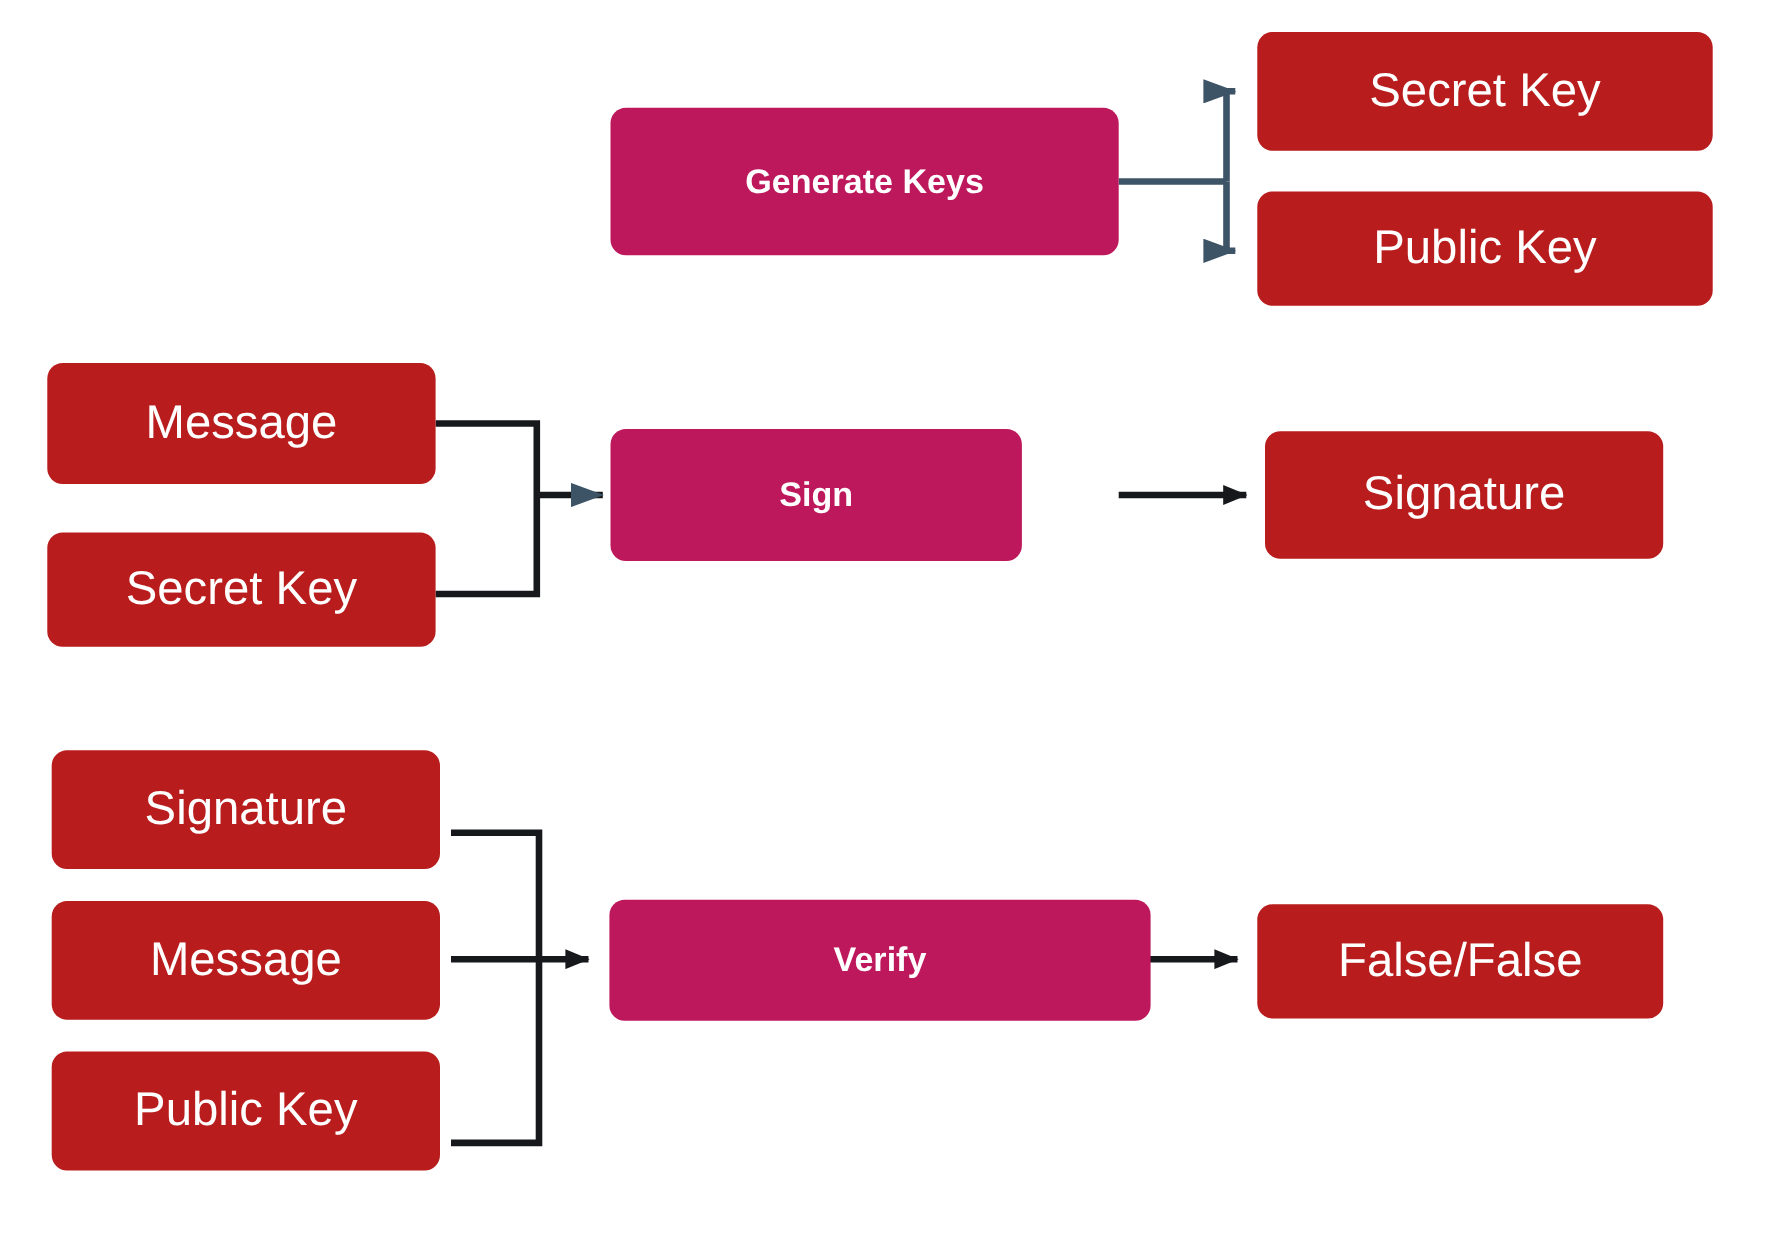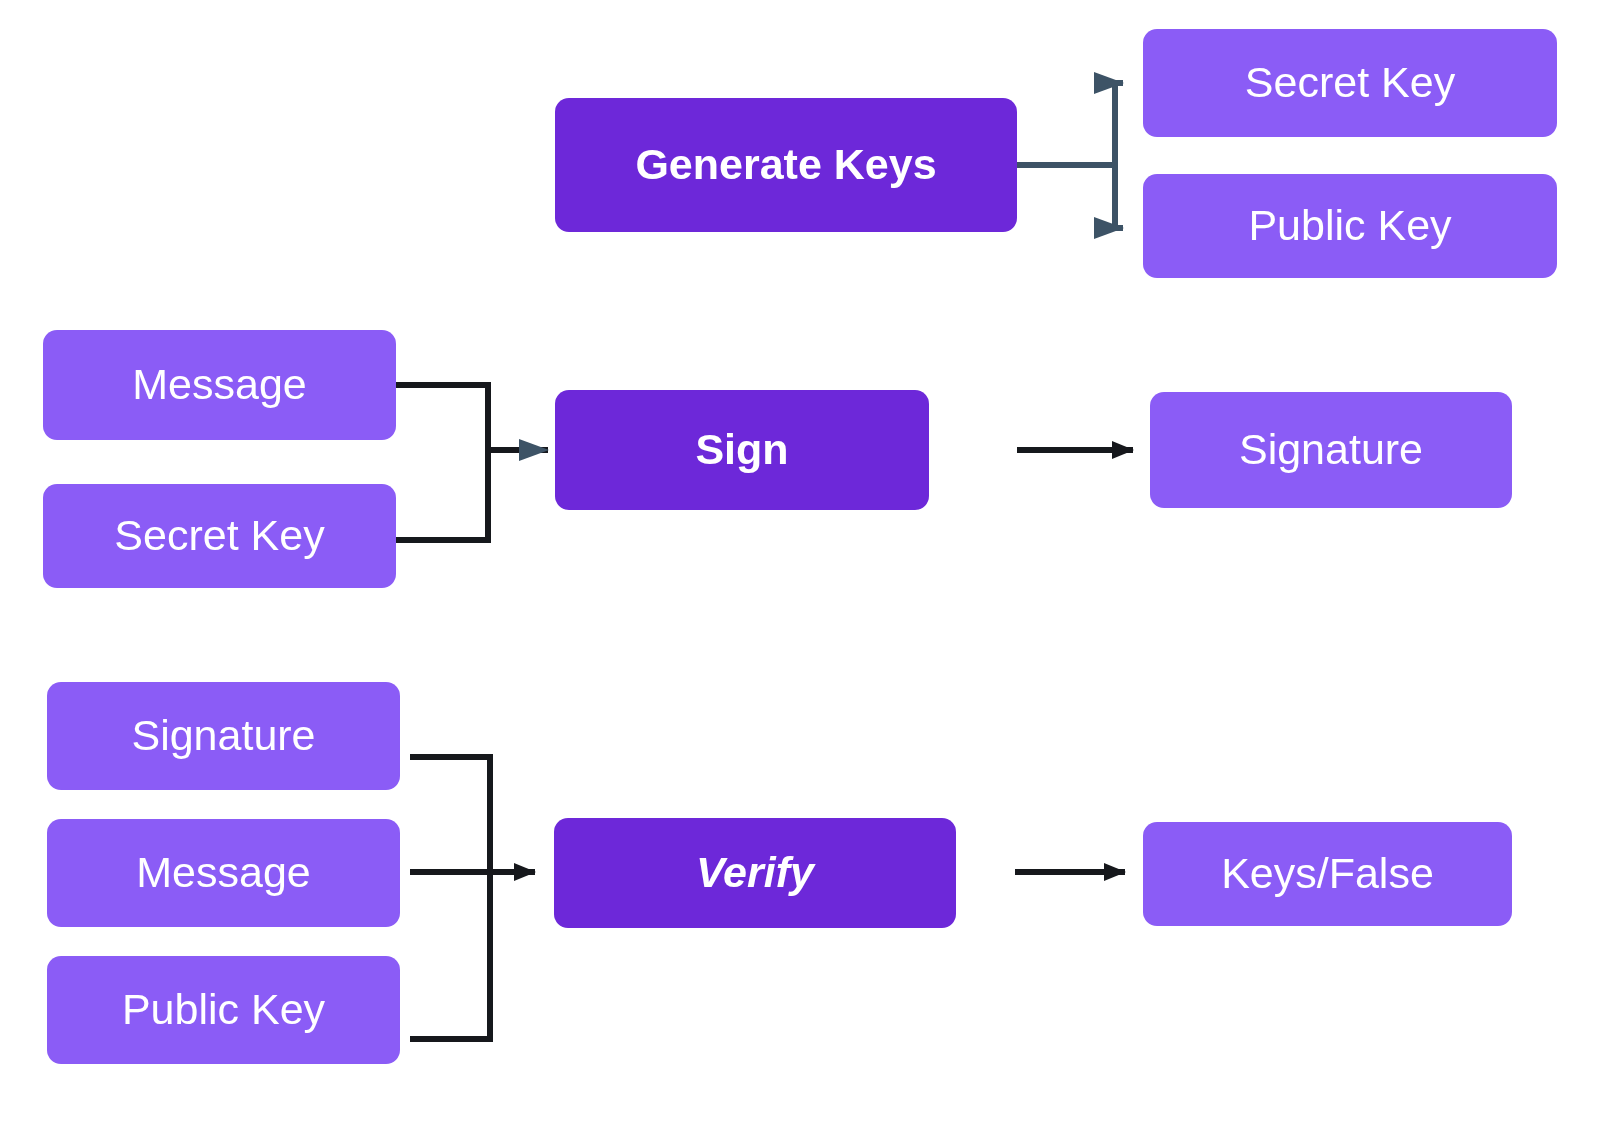--- a/index.html
+++ b/index.html
@@ -25,27 +25,27 @@
     display: flex;
     align-items: center;
     justify-content: center;
     border-radius: 14px;
     color: #ffffff;
     text-align: center;
     line-height: 1.1;
     user-select: none;
   }
   .node.blue {
-    background: #8b5cf6;
+    background: #b91c1c;
     font-size: 43px;
     font-weight: 400;
   }
   .node.red {
-    background: #6d28d9;
-    font-size: 43px;
+    background: #be185d;
+    font-size: 31px;
     font-weight: bold;
   }
   .node .label {
     display: block;
     padding: 0 10px;
   }
   svg.edges {
     position: absolute;
     left: 0;
     top: 0;
@@ -131,21 +131,21 @@
   </div>
 
   <div class="node blue" style="left:47px; top:819px; width:353px; height:108px;">
     <span class="label">Message</span>
   </div>
 
   <div class="node blue" style="left:47px; top:956px; width:353px; height:108px;">
     <span class="label">Public Key</span>
   </div>
 
-  <div class="node red" style="left:554px; top:818px; width:402px; height:110px;font-style:italic;">
+  <div class="node red" style="left:554px; top:818px; width:492px; height:110px;">
     <span class="label">Verify</span>
   </div>
 
   <div class="node blue" style="left:1143px; top:822px; width:369px; height:104px;">
-    <span class="label">Keys/False</span>
+    <span class="label">False/False</span>
   </div>
 
 </div>
 
 </body></html>

